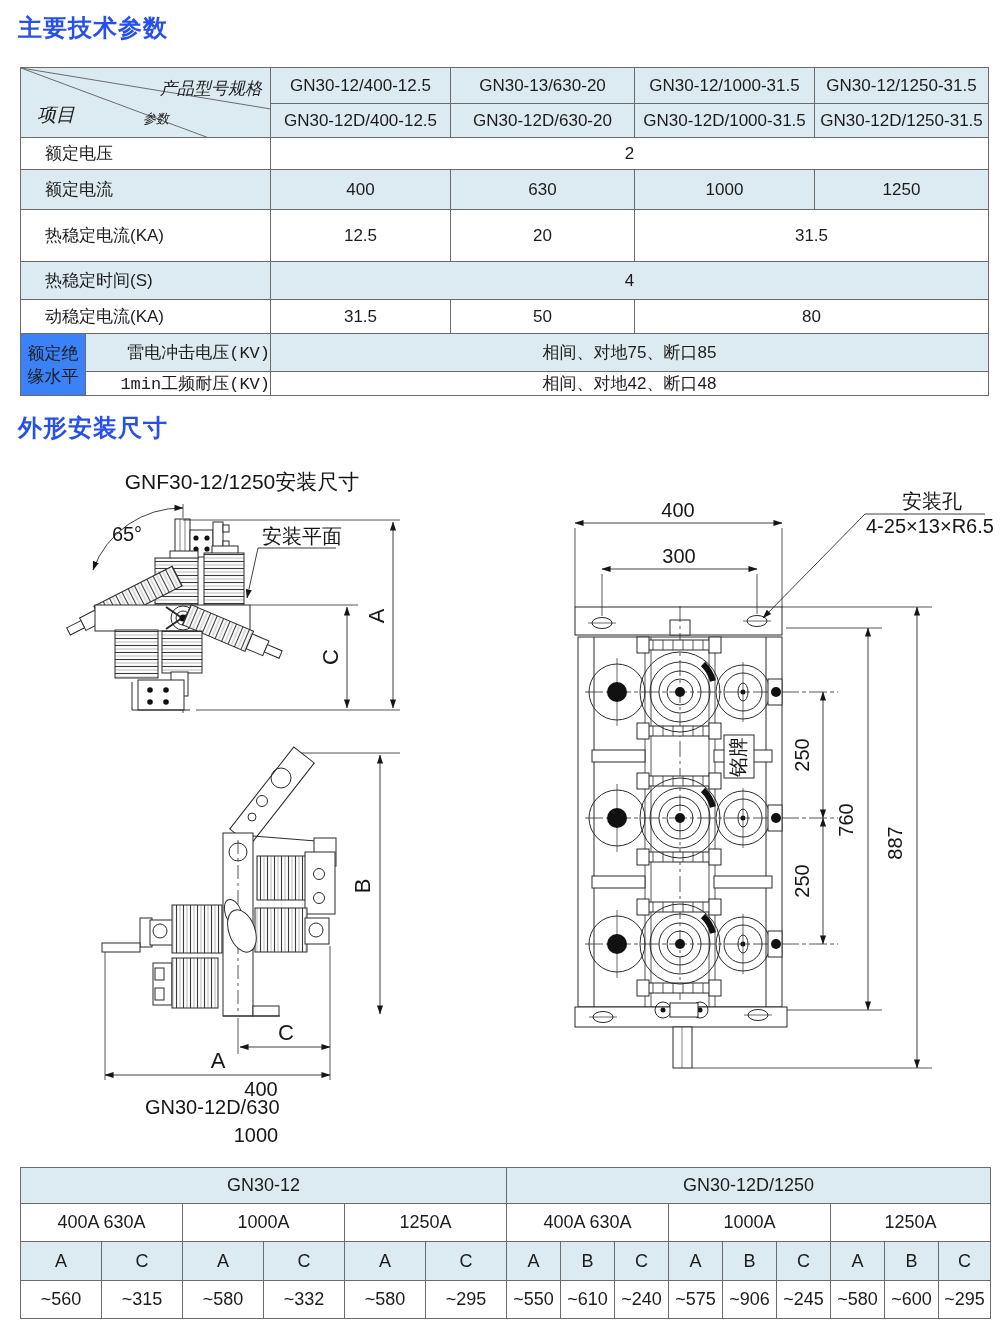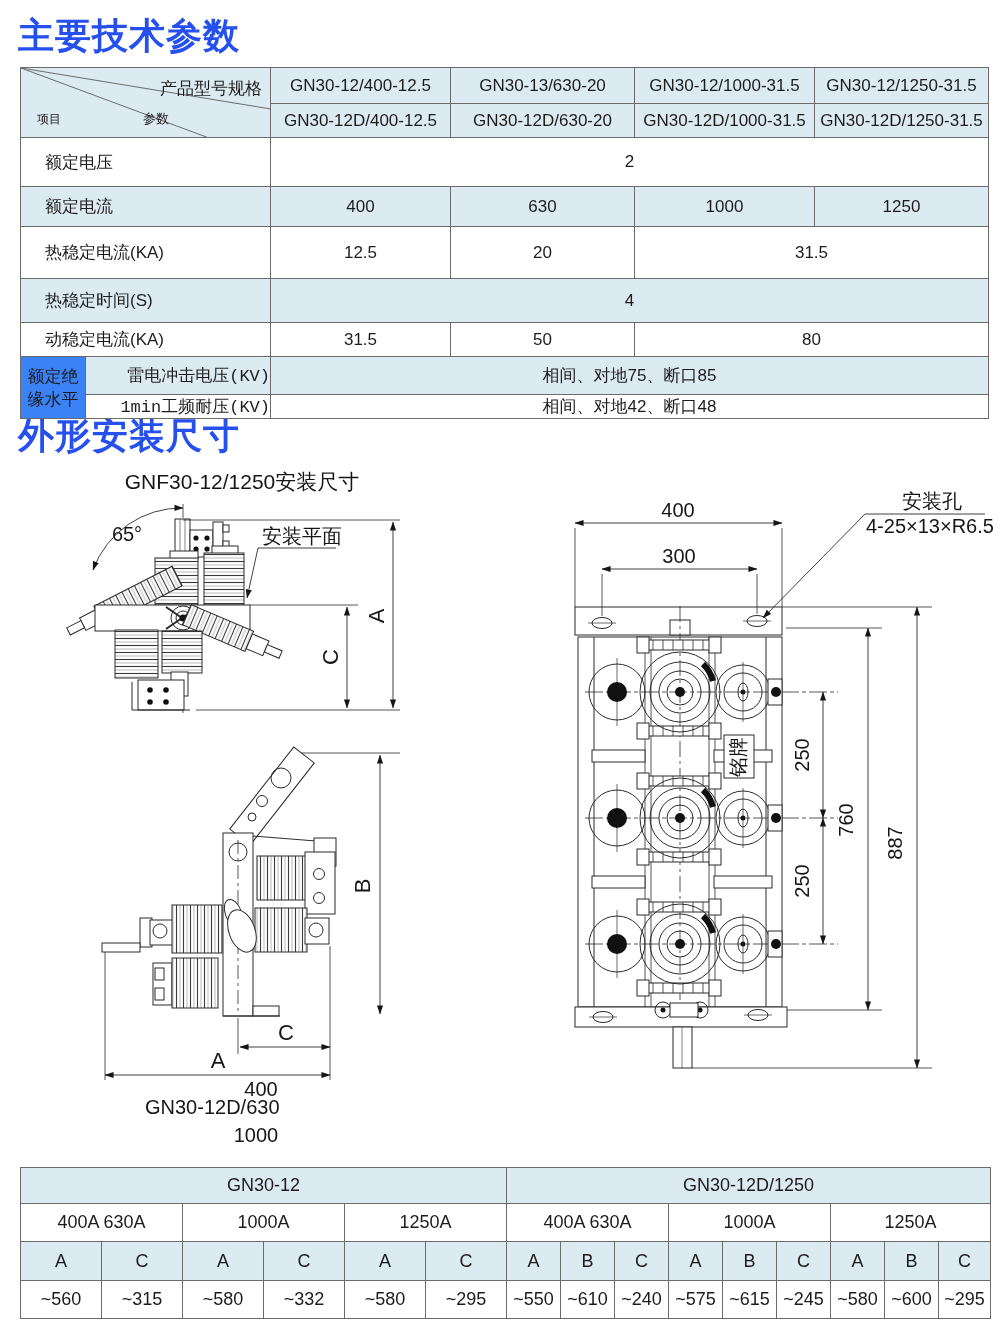--- a/index.html
+++ b/index.html
@@ -2,41 +2,41 @@
 <html><head>
 <meta charset="utf-8">
 <style>
   html,body{margin:0;padding:0;}
   body{
     position:relative;width:1000px;height:1340px;background:#fff;
     font-family:"Liberation Sans","DejaVu Sans",sans-serif;color:#1c1c1c;
     overflow:hidden;
   }
   .title{
-    position:absolute;left:18px;color:#2550ee;font-size:36px;font-weight:bold;
+    position:absolute;left:18px;color:#2550ee;font-size:24px;font-weight:bold;
     letter-spacing:1px;white-space:nowrap;
   }
   table{border-collapse:collapse;table-layout:fixed;position:absolute;background:#fff;}
   td{
     border:1px solid #6b6b6b;text-align:center;vertical-align:middle;
     font-size:17px;padding:0;overflow:hidden;white-space:nowrap;
   }
   table{border:1px solid #444;}
   tr.blue td{background:#dcebf2;}
   tr.blue td.grp{background:#3b82f6;}
   td.lab{text-align:left;padding-left:24px;}
   td.lab2{text-align:right;padding-left:7px;font-family:Liberation Mono, monospace;}
   .spec{left:20px;top:67px;width:968px;}
   .dims{left:20px;top:1167px;width:970px;}
   .dims td{font-size:18px;}
-  .corner{position:relative;padding:8px;}
+  .corner{position:relative;padding:8px;font-style:italic;}
   .corner svg{position:absolute;left:0;top:0;}
   .corner .c-top{position:absolute;right:8px;top:9px;font-size:17px;}
   .corner .c-mid{position:absolute;left:122px;bottom:9px;font-size:13px;margin-top:40px;}
-  .corner .c-bot{position:absolute;left:16px;bottom:9px;font-size:12px;}
+  .corner .c-bot{position:absolute;left:16px;bottom:9px;font-size:19px;}
   svg.draw{position:absolute;left:0;top:0;}
   svg.draw text{fill:#161616;font-size:20px;font-family:"Liberation Sans","DejaVu Sans",sans-serif;}
   svg.draw .big{font-size:22px;}
   svg.draw .sub{font-size:21px;}
 </style>
 </head>
 <body>
 
 <svg class="draw" width="1000" height="1340" viewBox="0 0 1000 1340">
   <defs>
@@ -297,38 +297,38 @@
     <td>GN30-13/630-20</td>
     <td>GN30-12/1000-31.5</td>
     <td>GN30-12/1250-31.5</td>
   </tr>
   <tr class="blue" style="height:34px">
     <td>GN30-12D/400-12.5</td>
     <td>GN30-12D/630-20</td>
     <td>GN30-12D/1000-31.5</td>
     <td>GN30-12D/1250-31.5</td>
   </tr>
-  <tr style="height:49px">
+  <tr style="height:32px">
     <td class="lab" colspan="2">额定电压</td>
     <td colspan="4">2</td>
   </tr>
   <tr class="blue" style="height:40px">
     <td class="lab" colspan="2">额定电流</td>
     <td>400</td>
     <td>630</td>
     <td>1000</td>
     <td>1250</td>
   </tr>
   <tr style="height:52px">
     <td class="lab" colspan="2">热稳定电流(KA)</td>
     <td>12.5</td>
     <td>20</td>
     <td colspan="2">31.5</td>
   </tr>
-  <tr class="blue" style="height:44px">
+  <tr class="blue" style="height:38px">
     <td class="lab" colspan="2">热稳定时间(S)</td>
     <td colspan="4">4</td>
   </tr>
   <tr style="height:34px">
     <td class="lab" colspan="2">动稳定电流(KA)</td>
     <td>31.5</td>
     <td>50</td>
     <td colspan="2">80</td>
   </tr>
   <tr class="blue" style="height:38px">
@@ -398,20 +398,20 @@
     <td>~560</td>
     <td>~315</td>
     <td>~580</td>
     <td>~332</td>
     <td>~580</td>
     <td>~295</td>
     <td>~550</td>
     <td>~610</td>
     <td>~240</td>
     <td>~575</td>
-    <td>~615</td>
+    <td>~906</td>
     <td>~245</td>
     <td>~580</td>
     <td>~600</td>
     <td>~295</td>
   </tr>
 </tbody>
   </table>
 
 </body></html>

